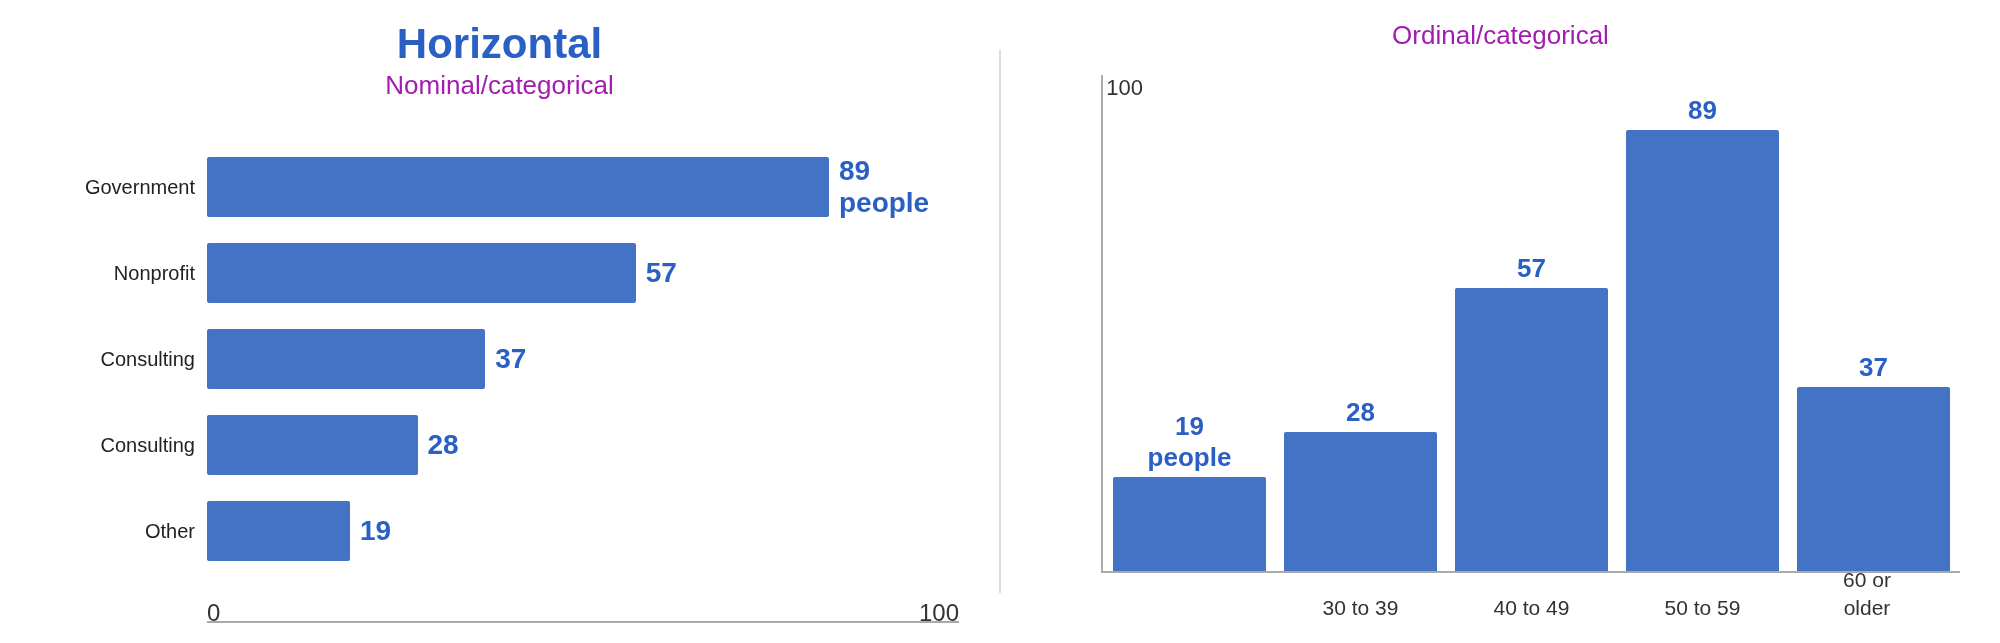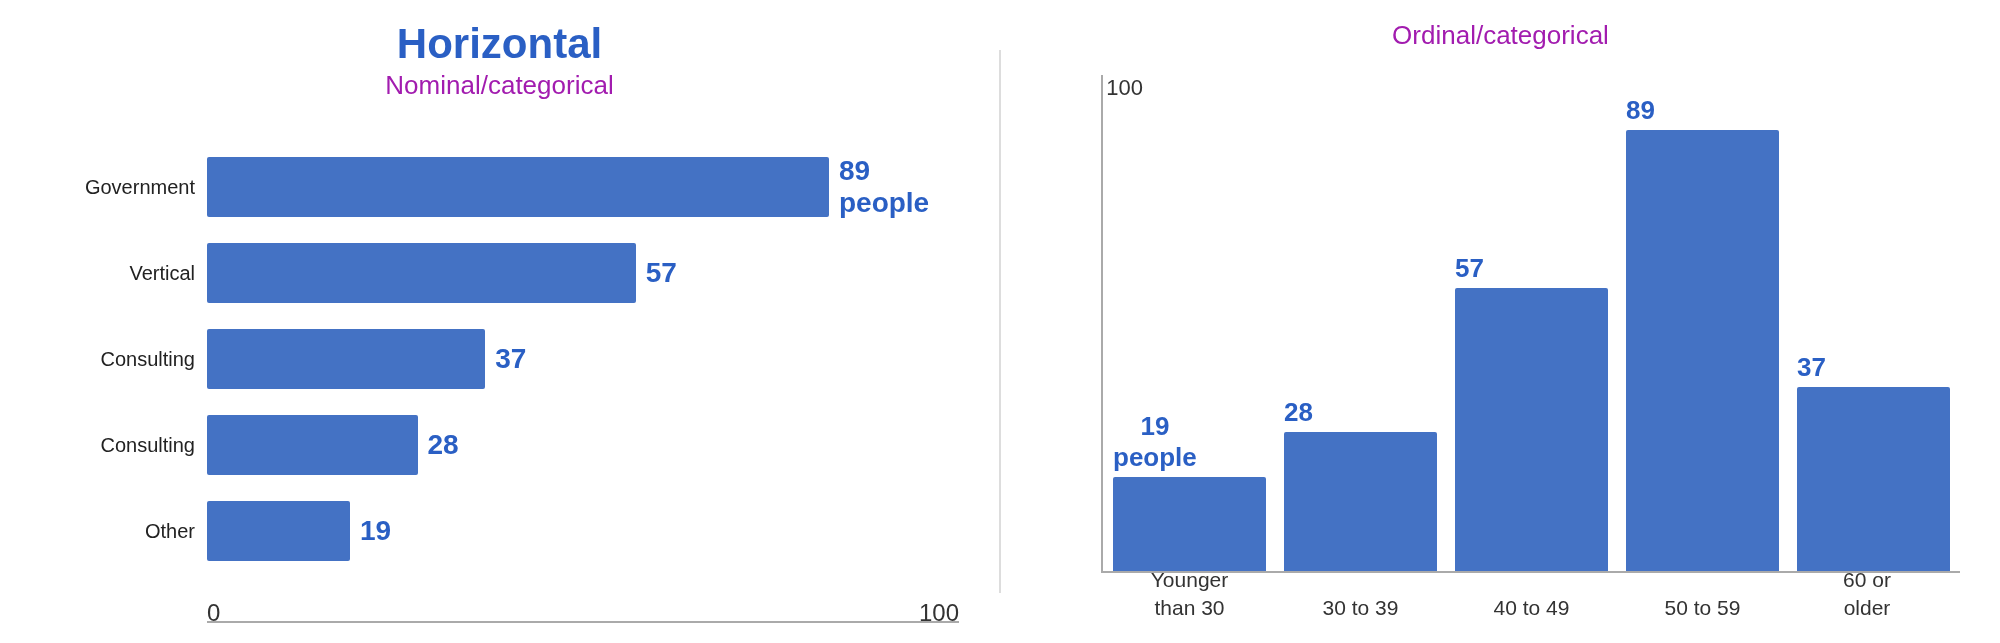--- a/index.html
+++ b/index.html
@@ -141,21 +141,21 @@
       height: 100%;
       flex: 1;
       gap: 18px;
       padding: 0 10px;
       border-left: 2px solid #aaa;
       border-bottom: 2px solid #aaa;
     }
     .vert-bar-col {
       display: flex;
       flex-direction: column;
-      align-items: flex-start;
+      align-items: center;
       justify-content: flex-end;
       flex: 1;
       height: 100%;
     }
     .vert-value {
       font-size: 26px;
       font-weight: 900;
       color: #2a5fc4;
       margin-bottom: 4px;
       text-align: center;
@@ -185,21 +185,21 @@
 
     <div class="horiz-chart" id="horiz-chart">
         <div class="horiz-row">
           <div class="horiz-label">Government</div>
           <div class="horiz-bar-wrap">
             <div class="horiz-bar" style="width: 89%;"></div>
             <div class="horiz-value" style="white-space: pre-line;">89 people</div>
           </div>
         </div>
         <div class="horiz-row">
-          <div class="horiz-label">Vertical</div>
+          <div class="horiz-label">Nonprofit</div>
           <div class="horiz-bar-wrap">
             <div class="horiz-bar" style="width: 57%;"></div>
             <div class="horiz-value" style="white-space: pre-line;">57</div>
           </div>
         </div>
         <div class="horiz-row">
           <div class="horiz-label">Consulting</div>
           <div class="horiz-bar-wrap">
             <div class="horiz-bar" style="width: 37%;"></div>
             <div class="horiz-value" style="white-space: pre-line;">37</div>
@@ -238,22 +238,20 @@
     <div class="vert-chart-area">
       <div class="vert-y-axis" id="vert-y-axis">
         <span class="vert-y-tick">100</span>
         <span class="vert-y-tick">0</span>
       </div>
       <div class="vert-bars-row" id="vert-bars-row">
           <div class="vert-bar-col" style="position: relative;">
             <div class="vert-value" style="white-space: pre-line;">19
 people</div>
             <div class="vert-bar" style="height: 19%;"></div>
-            <div class="vert-bar-label" style="white-space: pre-line; position: absolute; bottom: -50px; left: 0px; right: 0px; text-align: center;">Younger
-than 30</div>
           </div>
           <div class="vert-bar-col" style="position: relative;">
             <div class="vert-value" style="white-space: pre-line;">28</div>
             <div class="vert-bar" style="height: 28%;"></div>
             <div class="vert-bar-label" style="white-space: pre-line; position: absolute; bottom: -50px; left: 0px; right: 0px; text-align: center;">30 to 39</div>
           </div>
           <div class="vert-bar-col" style="position: relative;">
             <div class="vert-value" style="white-space: pre-line;">57</div>
             <div class="vert-bar" style="height: 57%;"></div>
             <div class="vert-bar-label" style="white-space: pre-line; position: absolute; bottom: -50px; left: 0px; right: 0px; text-align: center;">40 to 49</div>

